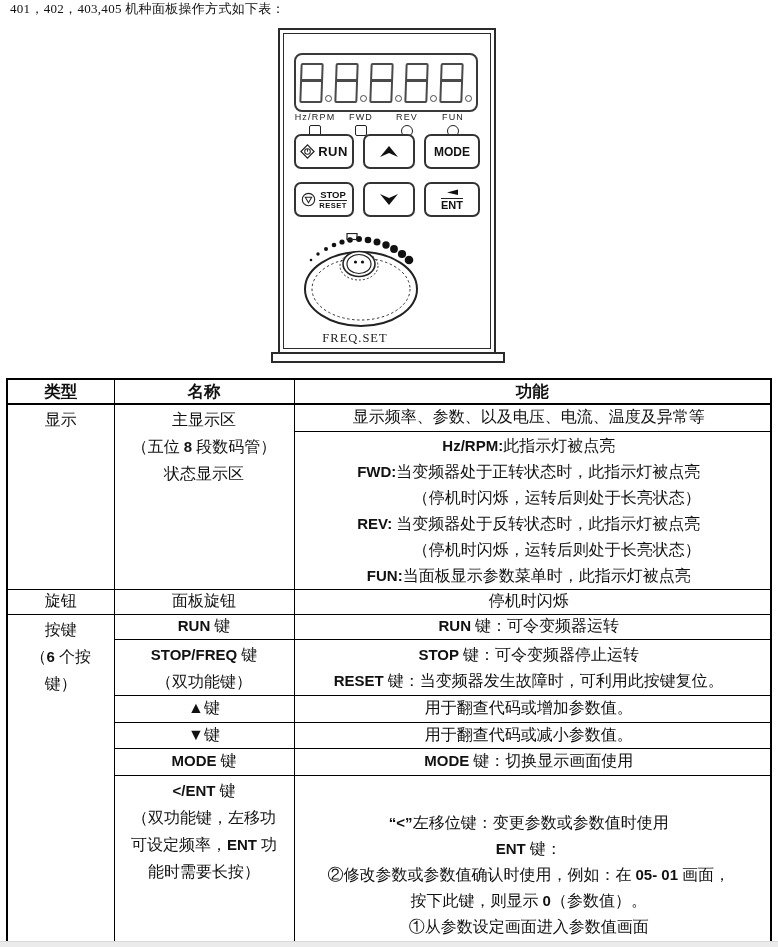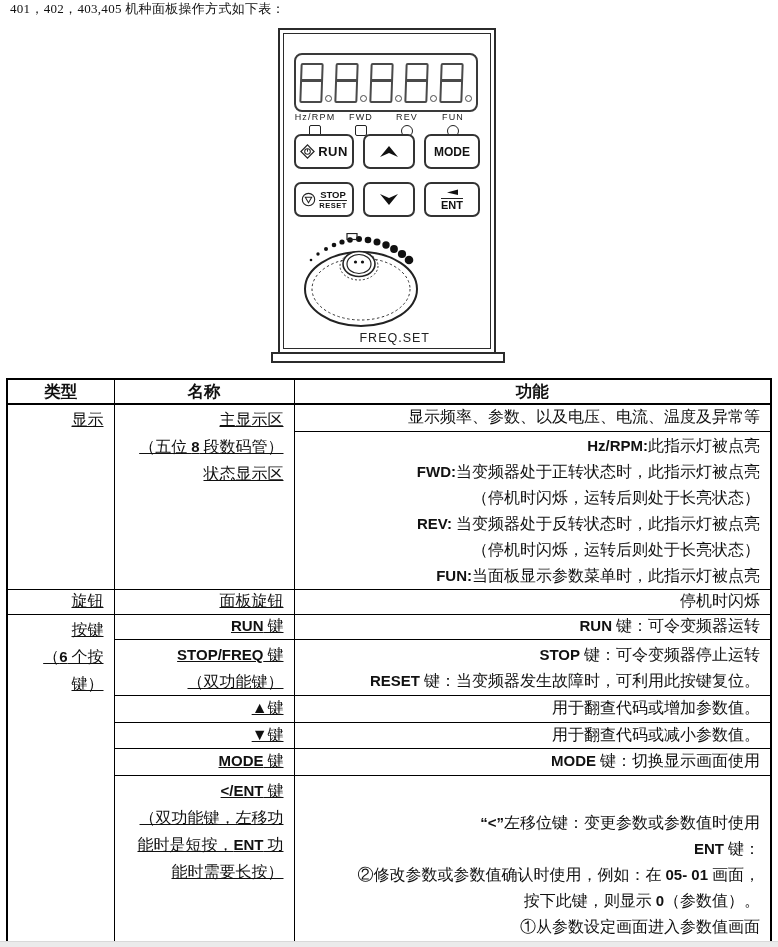--- a/index.html
+++ b/index.html
@@ -32,31 +32,31 @@
   .btn{height:31px;border:2px solid #333;border-radius:7px;background:#fff;display:flex;align-items:center;justify-content:center;gap:3px;
     font-family:"Liberation Sans","DejaVu Sans",sans-serif;font-weight:bold;color:#111;}
   .btn-run{font-size:13px;letter-spacing:.5px;}
   .btn-mode{font-size:12px;}
   .stack{display:flex;flex-direction:column;align-items:center;line-height:1;}
   .stop-txt{font-size:9.5px;}
   .reset-txt{font-size:7.5px;border-top:1.2px solid #222;padding-top:1px;margin-top:1px;letter-spacing:.5px;}
   .ent-txt{font-size:11px;border-top:1.5px solid #222;padding-top:1px;margin-top:2px;}
 
   .knob-svg{position:absolute;left:20px;top:203px;}
-  .knob-label{position:absolute;left:0;top:301px;width:150px;text-align:right;
-    font-family:Liberation Sans, sans-serif;font-size:12.5px;letter-spacing:1px;color:#222;}
+  .knob-label{position:absolute;left:0;top:301px;width:150px;text-align:center;
+    font-family:Liberation Serif, serif;font-size:12.5px;letter-spacing:1px;color:#222;}
 
   
   table.tbl{position:absolute;left:6px;top:378px;width:764px;border-collapse:collapse;table-layout:fixed;
     font-size:16px;border:2px solid #000;}
-  .tbl th,.tbl td{border:1px solid #000;padding:0 10px;}
+  .tbl th,.tbl td{border:1px solid #000;padding:0 16px;}
   .tbl th{font-size:16.5px;font-weight:bold;text-align:center;border-bottom:2px solid #000;}
-  td.c{text-align:right;vertical-align:middle;text-decoration:underline;}
+  td.c{text-align:center;vertical-align:middle;}
   td.top{vertical-align:top;padding-top:1px;}
-  td.fn{padding-left:9px;text-align:right;vertical-align:middle;}
+  td.fn{padding-left:9px;text-align:center;vertical-align:middle;}
   .ln{line-height:26px;}
   .nm .ln,.ty .ln{line-height:27px;}
   .indent{padding-left:56px;}
   .b{font-family:"Liberation Sans","DejaVu Sans",sans-serif;font-weight:bold;font-size:15px;}
 
   .footer-band{position:absolute;left:0;top:941px;width:778px;height:6px;background:#ebebeb;border-top:1px solid #d9d9d9;}
 </style>
 </head>
 <body>
 
@@ -256,21 +256,21 @@
 
   <tr style="height:27px">
     <td class="c"><span class="b">MODE</span><span> 键</span></td>
     <td class="fn"><span class="b">MODE</span><span> 键：切换显示画面使用</span></td>
   </tr>
 
   <tr style="height:199px">
     <td class="c top nm">
       <div class="ln"><span class="b">&lt;/ENT</span><span> 键</span></div>
       <div class="ln">（双功能键，左移功</div>
-      <div class="ln"><span>能时是短按，</span><span class="b">ENT</span><span> 功</span></div>
+      <div class="ln"><span>可设定频率，</span><span class="b">ENT</span><span> 功</span></div>
       <div class="ln">能时需要长按）</div>
     </td>
     <td class="fn top">
       <div class="ln"><span class="b">“&lt;”</span><span>左移位键：变更参数或参数值时使用</span></div>
       <div class="ln"><span class="b">ENT</span><span> 键：</span></div>
       <div class="ln"><span>②修改参数或参数值确认时使用，例如：在 </span><span class="b">05- 01</span><span> 画面，</span></div>
       <div class="ln"><span>按下此键，则显示 </span><span class="b">0</span><span>（参数值）。</span></div>
       <div class="ln">①从参数设定画面进入参数值画面</div>
     </td>
   </tr>

